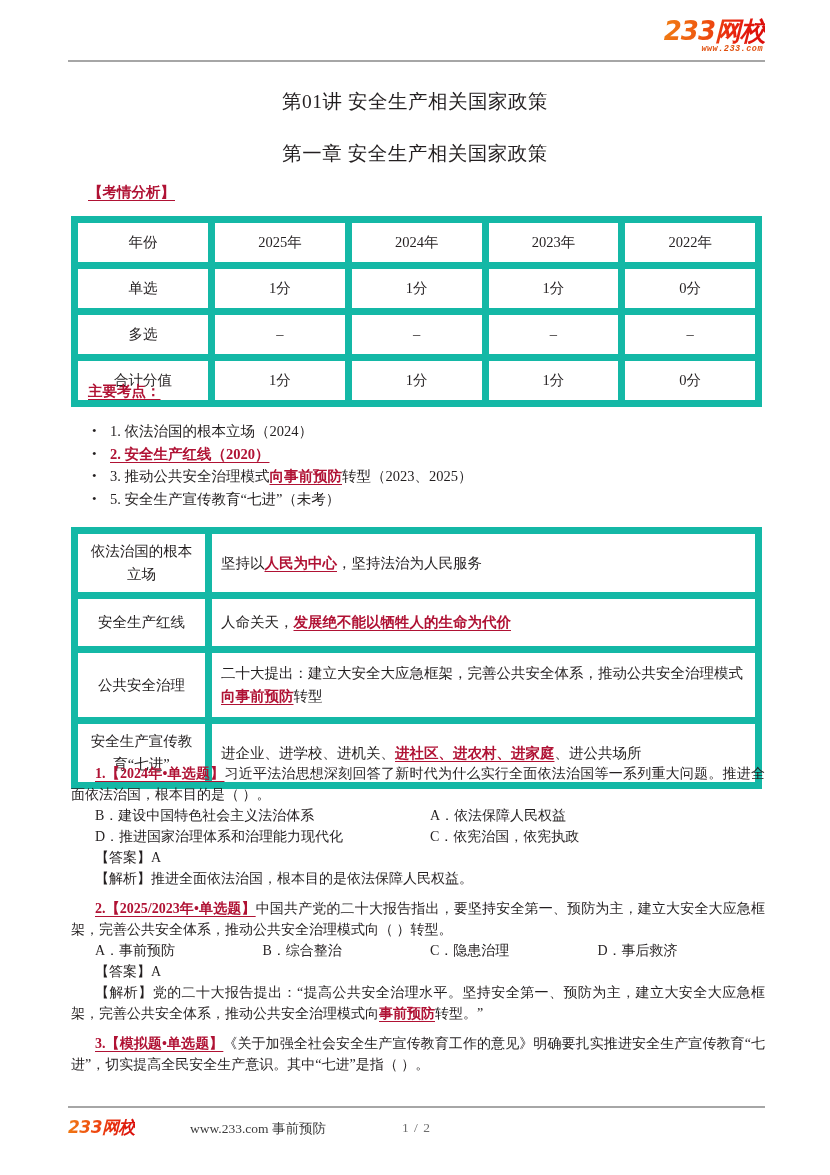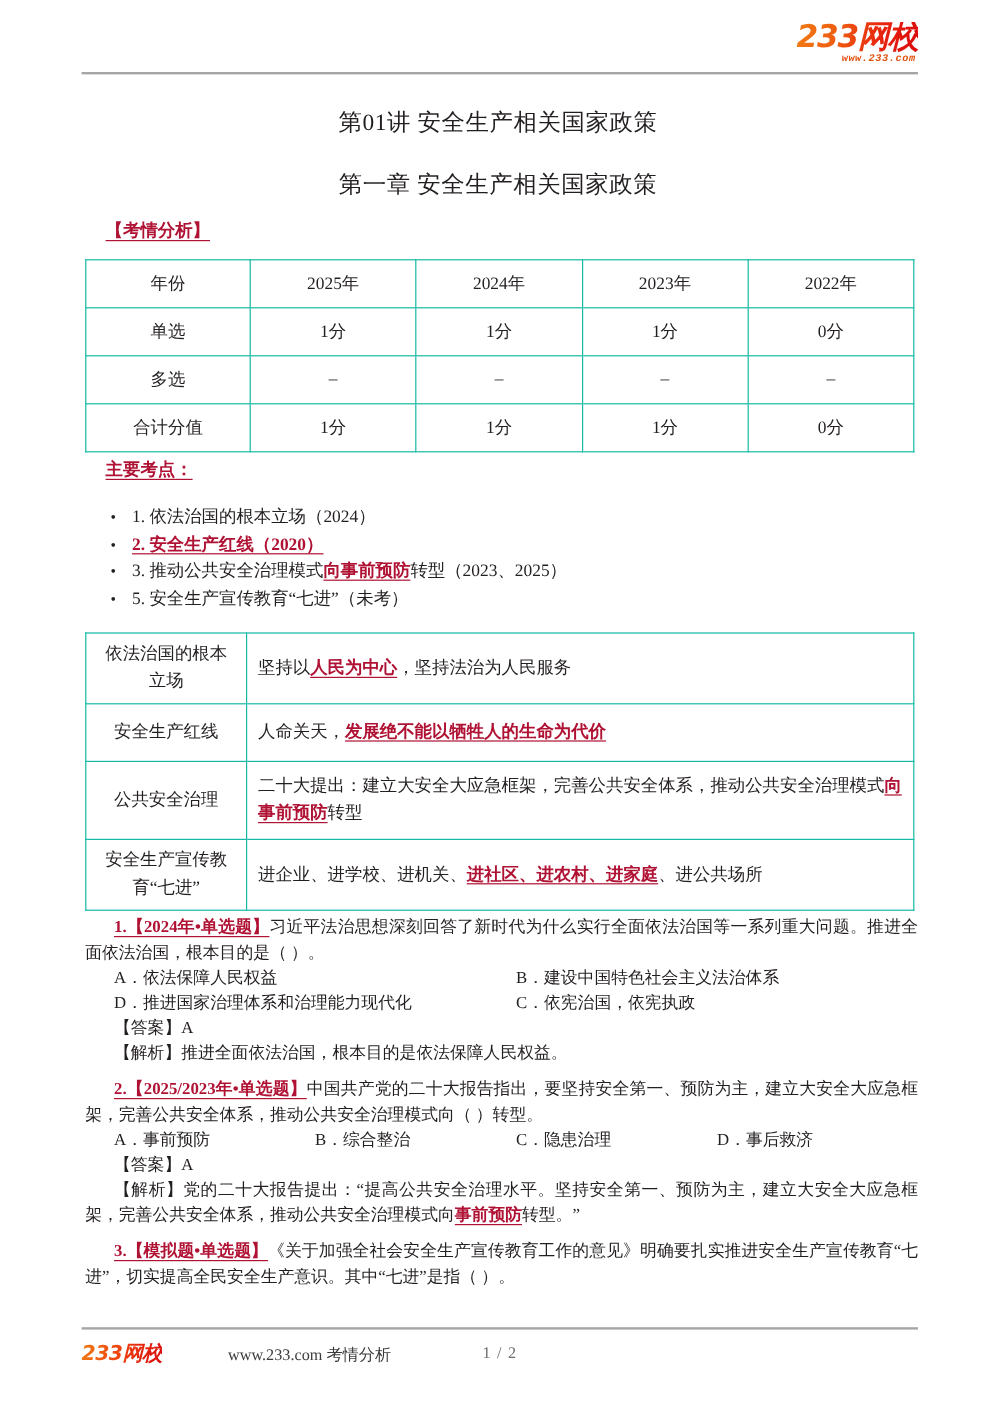--- a/index.html
+++ b/index.html
@@ -104,21 +104,21 @@
     text-decoration: underline;
     text-underline-offset: 3px;
   }
 
   
   .tbl {
     border-collapse: collapse;
     table-layout: fixed;
   }
   .tbl td, .tbl th {
-    border: 1px solid #14b8a6;
+    border: 7px solid #14b8a6;
     text-align: center;
     vertical-align: middle;
     font-size: 14.5px;
     color: #231f20;
     font-weight: normal;
     padding: 0;
   }
   #table-exam {
     position: absolute;
     left: 71px;
@@ -396,22 +396,22 @@
           <td class="body">进企业、进学校、进机关、<span class="rd">进社区、进农村、进家庭</span>、进公共场所</td>
         </tr>
       </tbody>
   </table>
 
   <div class="questions" id="questions-container">
       <div class="q-block">
         <div class="q-stem"><span class="q-tag">1.【2024年•单选题】</span>习近平法治思想深刻回答了新时代为什么实行全面依法治国等一系列重大问题。推进全面依法治国，根本目的是（        ）。</div>
         <div class="q-options">
           <div class="opt-row">
+            <span>B．建设中国特色社会主义法治体系</span>
             <span>A．依法保障人民权益</span>
-            <span>B．建设中国特色社会主义法治体系</span>
           </div>
           <div class="opt-row">
             <span>D．推进国家治理体系和治理能力现代化</span>
             <span>C．依宪治国，依宪执政</span>
           </div>
         </div>
         <div class="q-meta">【答案】A</div>
         <div class="q-explain"><span>【解析】</span>推进全面依法治国，根本目的是依法保障人民权益。</div>
       </div>
       <div class="q-block">
@@ -428,17 +428,17 @@
         <div class="q-explain"><span>【解析】</span>党的二十大报告提出：“提高公共安全治理水平。坚持安全第一、预防为主，建立大安全大应急框架，完善公共安全体系，推动公共安全治理模式向<span class="rd">事前预防</span>转型。”</div>
       </div>
       <div class="q-block">
         <div class="q-stem"><span class="q-tag">3.【模拟题•单选题】</span>《关于加强全社会安全生产宣传教育工作的意见》明确要扎实推进安全生产宣传教育“七进”，切实提高全民安全生产意识。其中“七进”是指（        ）。</div>
       </div>
     </div>
 
   <div class="footer-rule"></div>
   <div class="footer">
     <span class="footer-logo">233网校</span>
-    <span class="footer-copy">www.233.com 考情分析</span>
+    <span class="footer-copy">www.233.com 事前预防</span>
     <span class="footer-page">1 / 2</span>
   </div>
 
 </div>
 
 </body></html>

